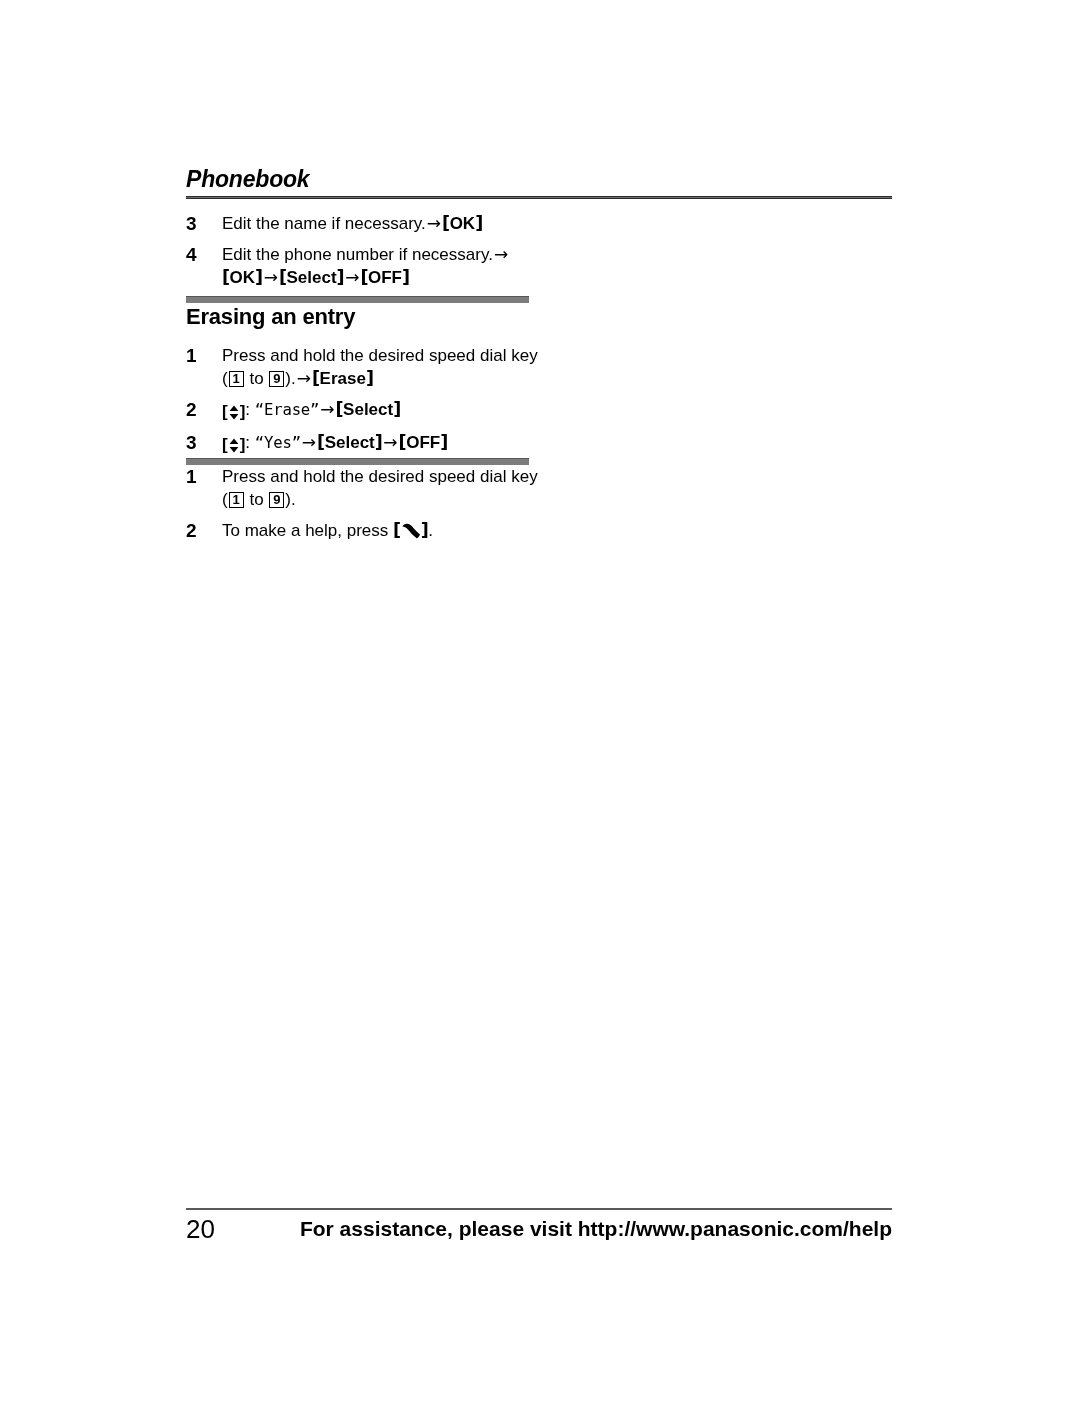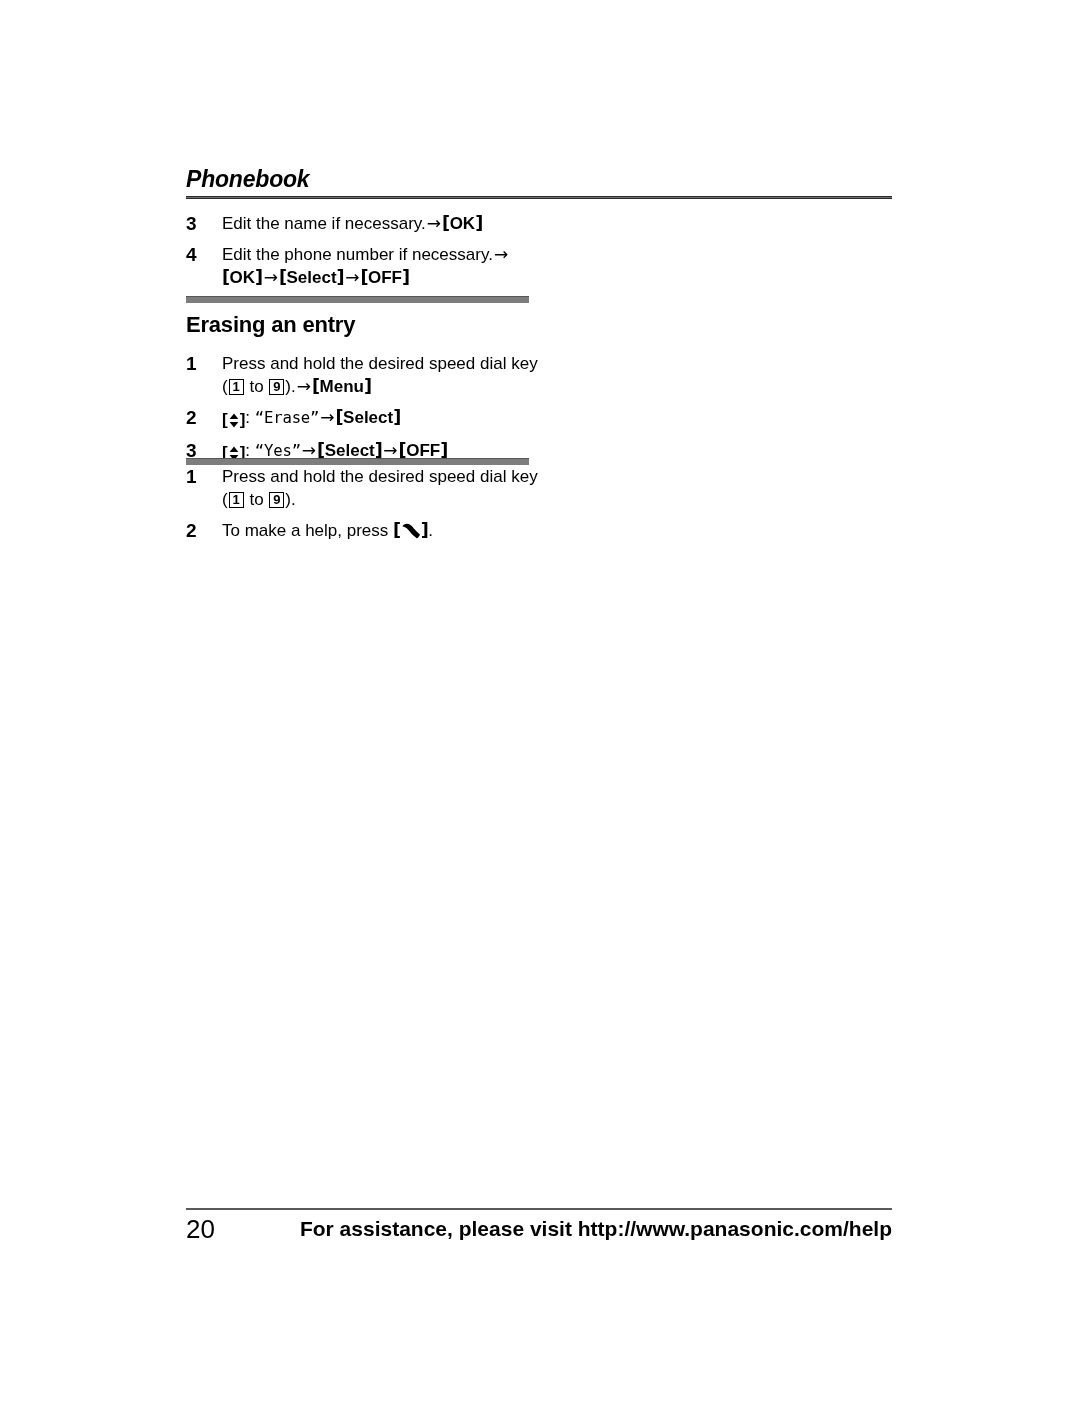--- a/index.html
+++ b/index.html
@@ -77,21 +77,21 @@
     width: 343px;
     height: 7px;
     background: #7d7d7d;
     border-top: 1px solid #565656;
     box-sizing: border-box;
   }
   .section-title {
     font-size: 22px;
     font-weight: bold;
     letter-spacing: -0.2px;
-    margin-top: 9px;
+    margin-top: 1px;
     margin-bottom: 14px;
   }
   .section {
     position: absolute;
     left: 0;
     width: 430px;
   }
 
   
   .softkey {
@@ -191,21 +191,21 @@
   </div>
 
   <div class="section" style="top:296px;">
     <div class="section-bar"></div>
     <div class="section-title">Erasing an entry</div>
 
     <div class="steps" style="position:relative;">
 
       <div class="step">
         <span class="step-num">1</span>
-        <span class="step-body"><span>Press and hold the desired speed dial key</span><br><span>(</span><span class="dialkey">1</span> <span>to</span> <span class="dialkey">9</span><span>).</span><span class="arrow">→</span><span class="softkey"><span class="brk">[</span><span>Menu</span><span class="brk">]</span></span></span>
+        <span class="step-body"><span>Press and hold the desired speed dial key</span><br><span>(</span><span class="dialkey">1</span> <span>to</span> <span class="dialkey">9</span><span>).</span><span class="arrow">→</span><span class="softkey"><span class="brk">[</span><span>Erase</span><span class="brk">]</span></span></span>
       </div>
 
       <div class="step">
         <span class="step-num">2</span>
         <span class="step-body"><span class="navkey"><span class="brk">[</span><svg width="12" height="15" viewBox="0 0 12 15" aria-hidden="true">
                 <polygon points="6,0.6 10.4,6.0 1.6,6.0" fill="#000"></polygon>
                 <polygon points="6,14.4 10.4,9.0 1.6,9.0" fill="#000"></polygon>
               </svg><span class="brk">]</span></span><span>:</span> <span class="mono">“Erase”</span><span class="arrow">→</span><span class="softkey"><span class="brk">[</span><span>Select</span><span class="brk">]</span></span></span>
       </div>
 

